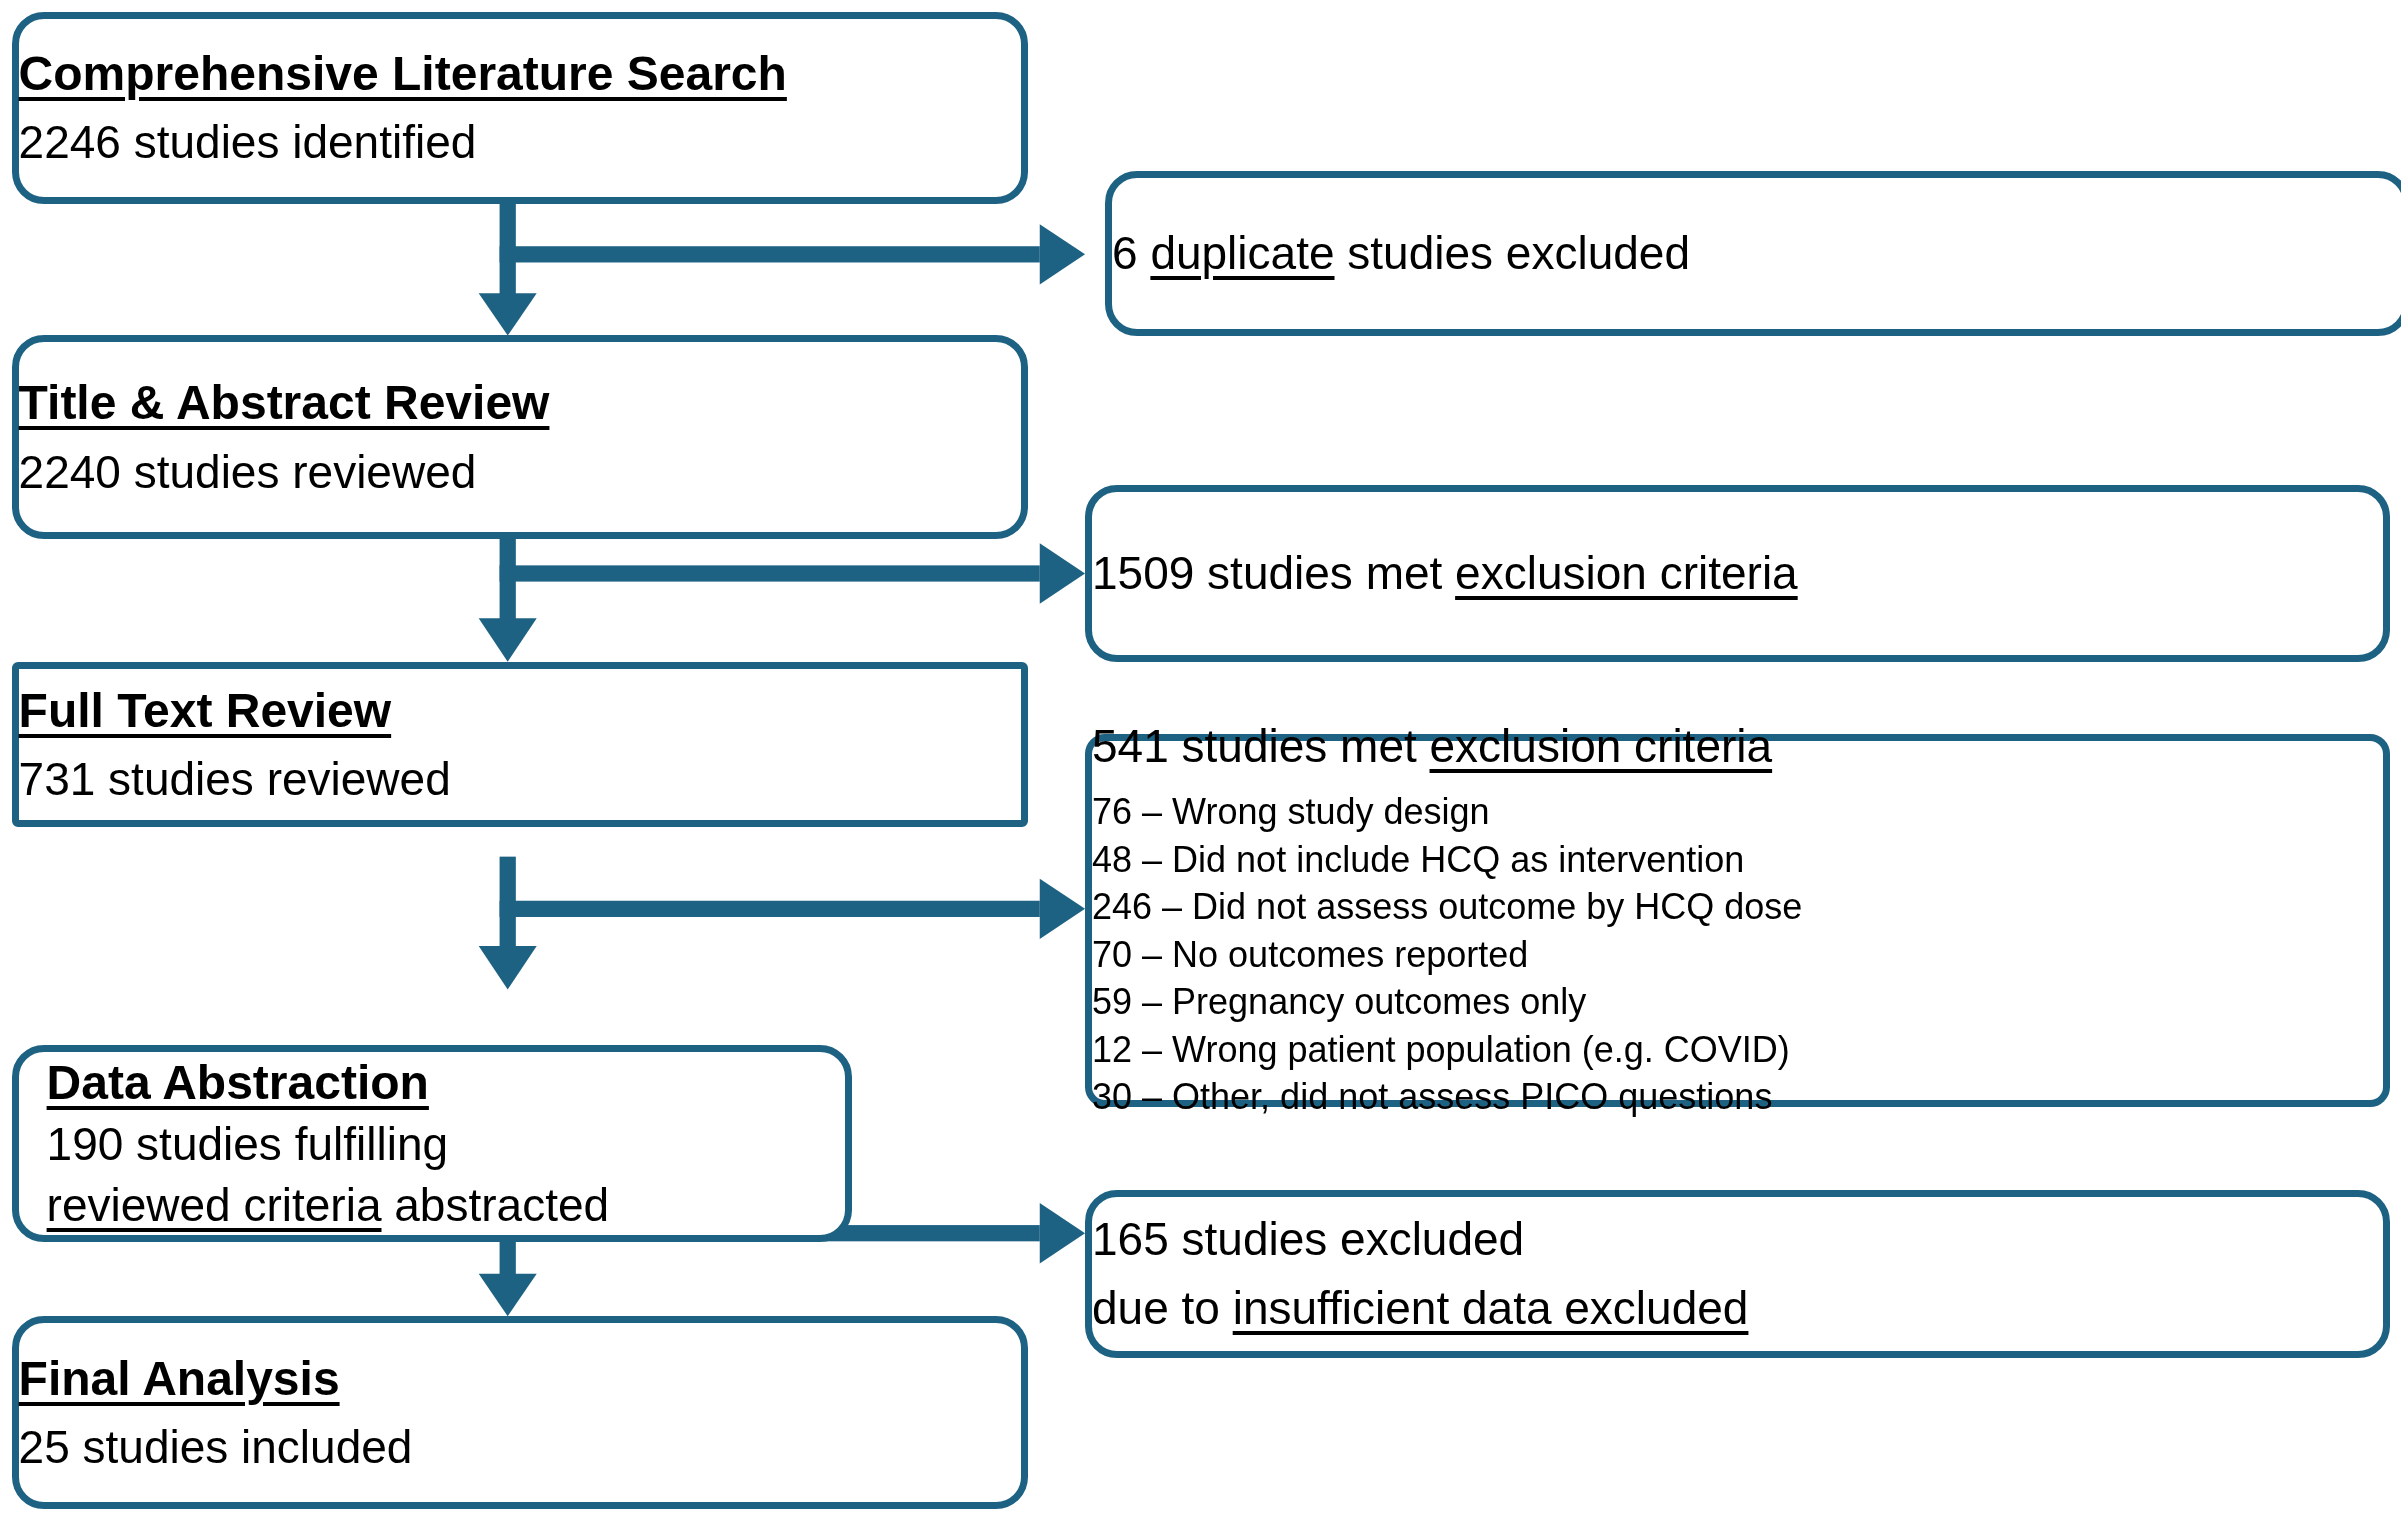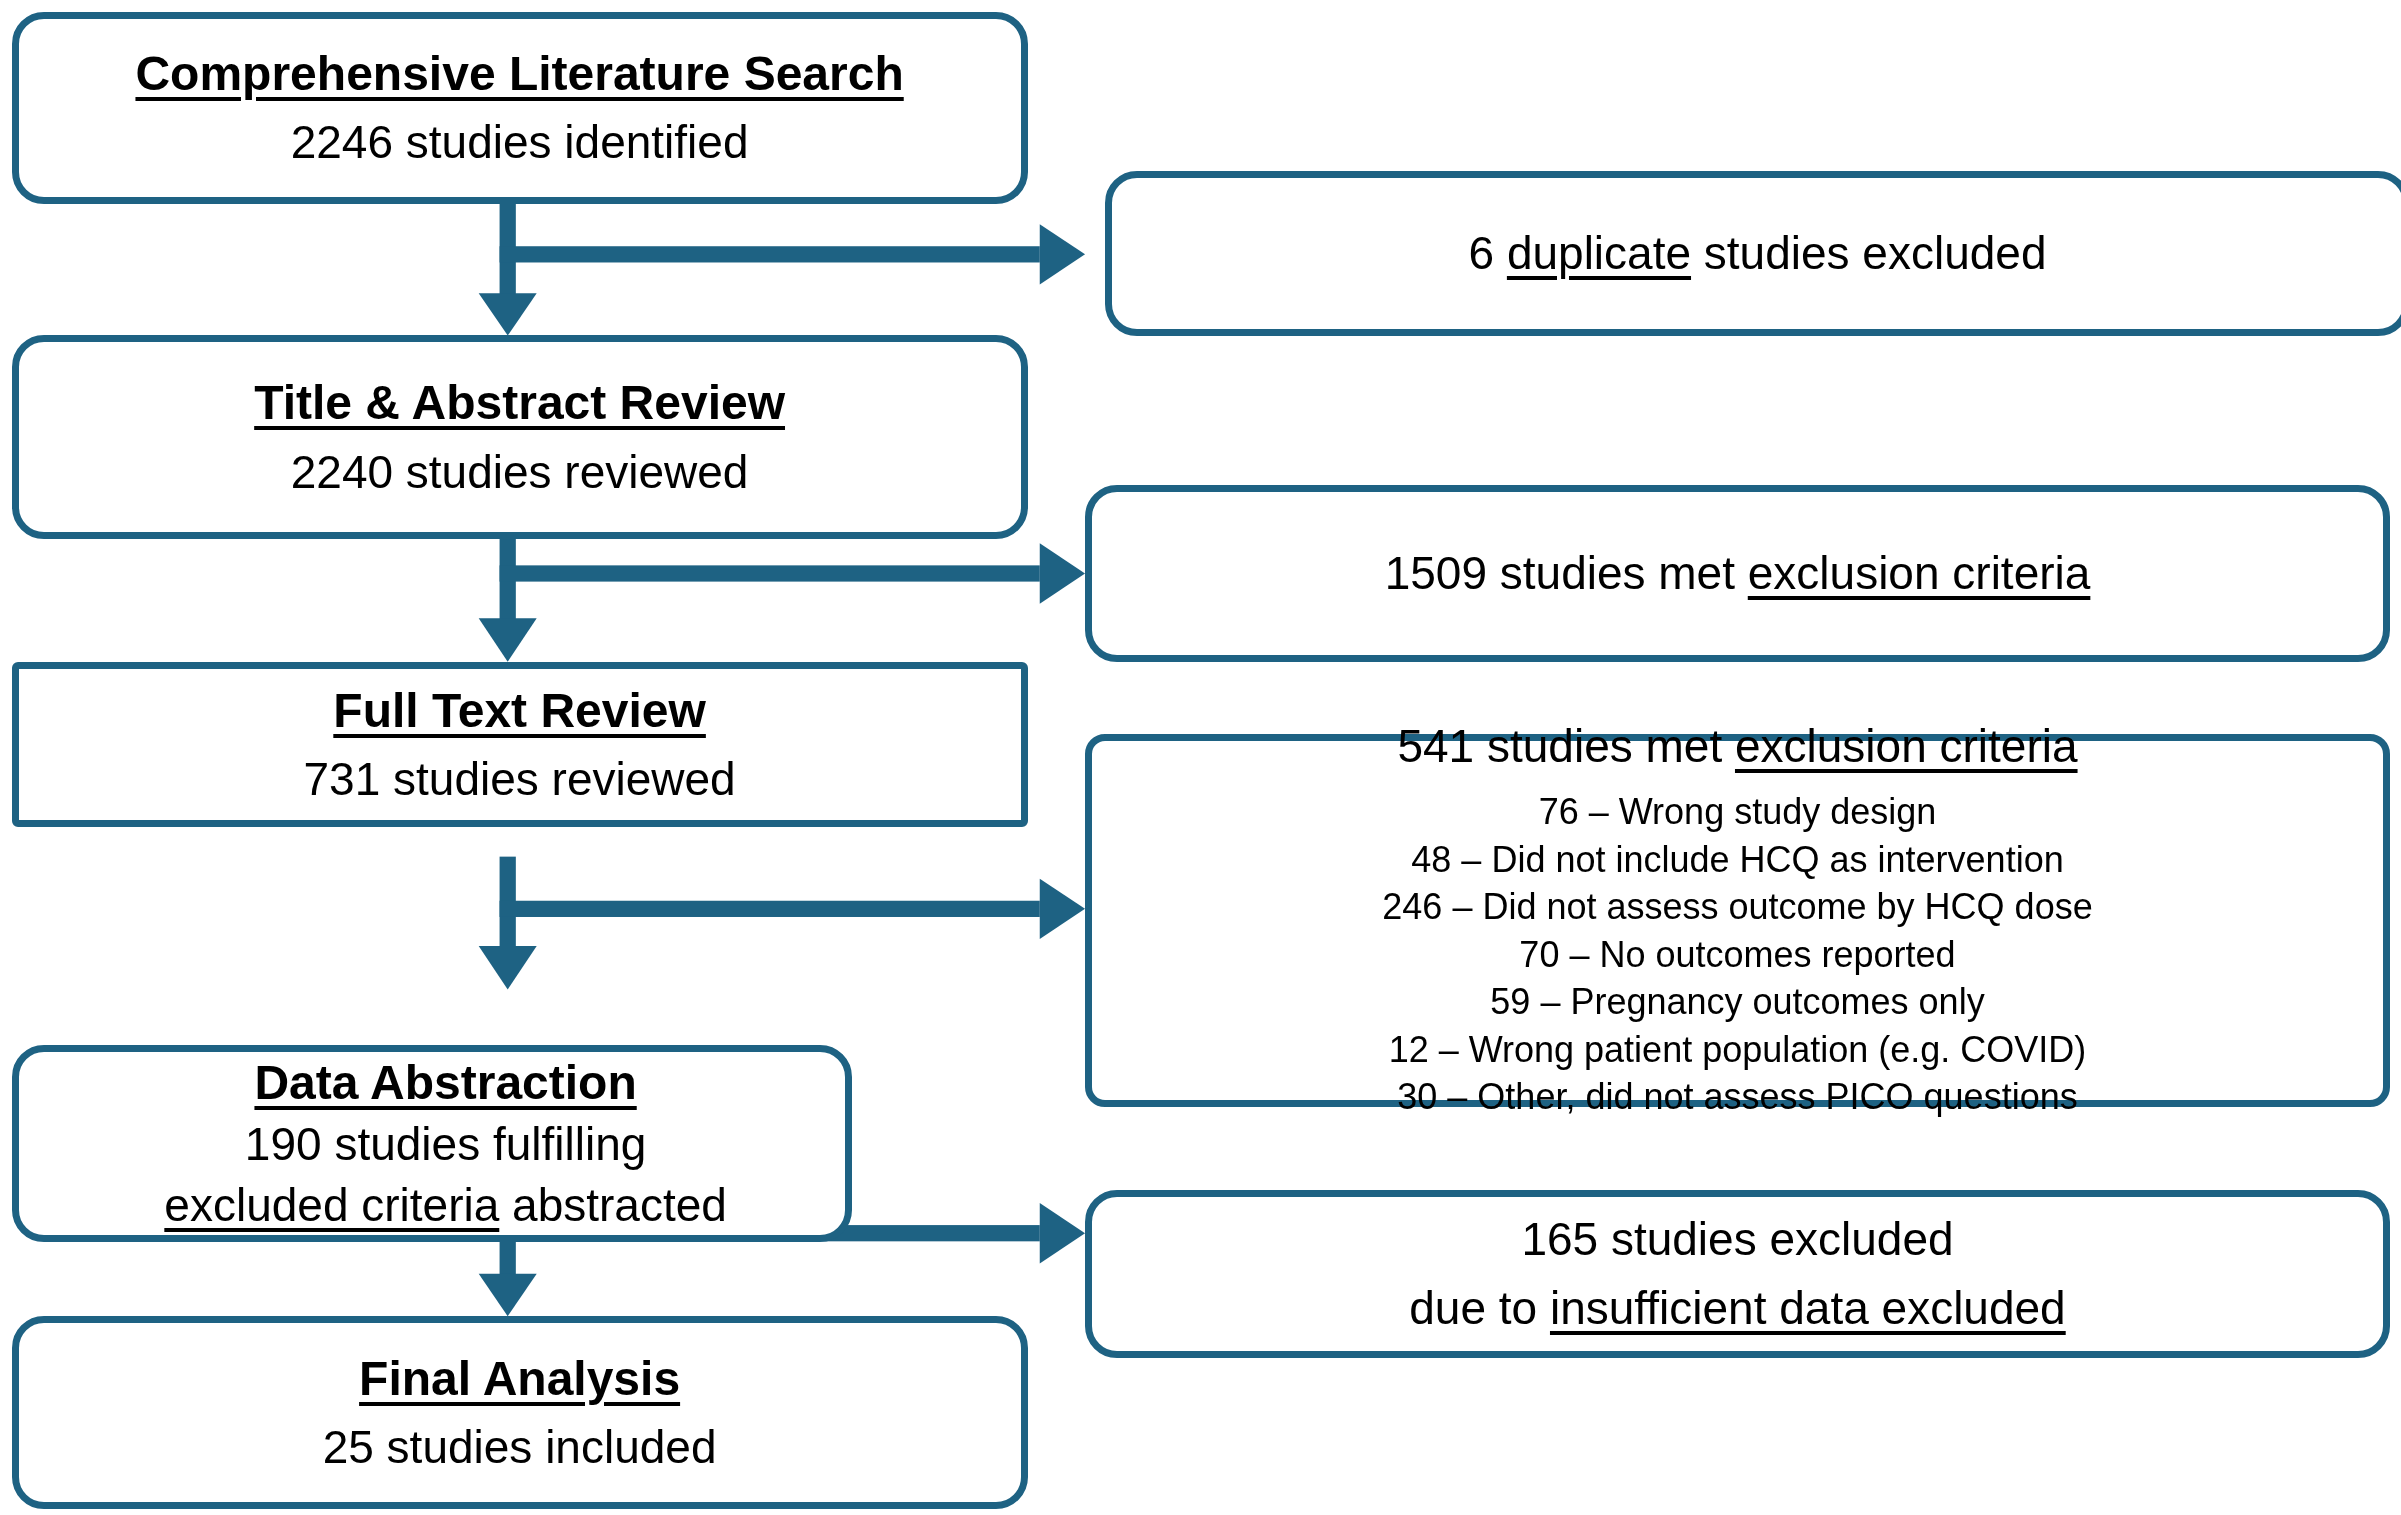--- a/index.html
+++ b/index.html
@@ -7,21 +7,21 @@
   .canvas {
     position:relative; width:2401px; height:1516px; background:var(--fill);
     font-family:"Liberation Sans", sans-serif; color:var(--text);
     transform-origin:0 0; overflow:hidden;
   }
   .connectors { position:absolute; left:0; top:0; width:2401px; height:1516px; }
   .connectors rect, .connectors polygon { fill:var(--accent); }
   .box {
     position:absolute; box-sizing:border-box; background:var(--fill);
     border:7px solid var(--accent); border-radius:32px;
-    display:flex; flex-direction:column; align-items:center; justify-content:center;
+    display:flex; flex-direction:column; align-items:flex-start; justify-content:center;
     text-align:center; color:var(--text);
   }
   .heading { font-weight:bold; font-size:48px; line-height:1.15; }
   .u { text-decoration:underline; text-decoration-thickness:4.1px; text-underline-offset:7px; }
   .bodyline { font-size:46px; line-height:1.15; }
   .gap26 { row-gap:15px; }
   .gap14 { row-gap:8.1px; }
   .gap34 { row-gap:20px;gap:16px; }
   .r3-heading { font-size:46px; line-height:1.15; margin-bottom:15px; }
   .reason { font-size:36px; line-height:1.32; }
@@ -77,21 +77,21 @@
   </div>
 
   <div class="box gap26" style="left:11.6px;top:662px;width:1016px;height:165px;border-radius:6px;">
     <div class="heading u">Full Text Review</div>
     <div class="bodyline">731 studies reviewed</div>
   </div>
 
   <div class="box gap14" style="left:11.6px;top:1045px;width:840px;height:197px;padding-left:28px;">
     <div class="heading u">Data Abstraction</div>
     <div class="bodyline">190 studies fulfilling</div>
-    <div class="bodyline"><span class="u">excluded criteria</span><span> abstracted</span></div>
+    <div class="bodyline"><span class="u">reviewed criteria</span><span> abstracted</span></div>
   </div>
 
   <div class="box gap26" style="left:11.6px;top:1316px;width:1016px;height:193px;">
     <div class="heading u">Final Analysis</div>
     <div class="bodyline">25 studies included</div>
   </div>
 
   <div class="box" style="left:1085px;top:171px;width:1305px;height:165px;margin-left:20px;">
     <div class="bodyline"><span>6 </span><span class="u">duplicate</span><span> studies excluded</span></div>
   </div>

